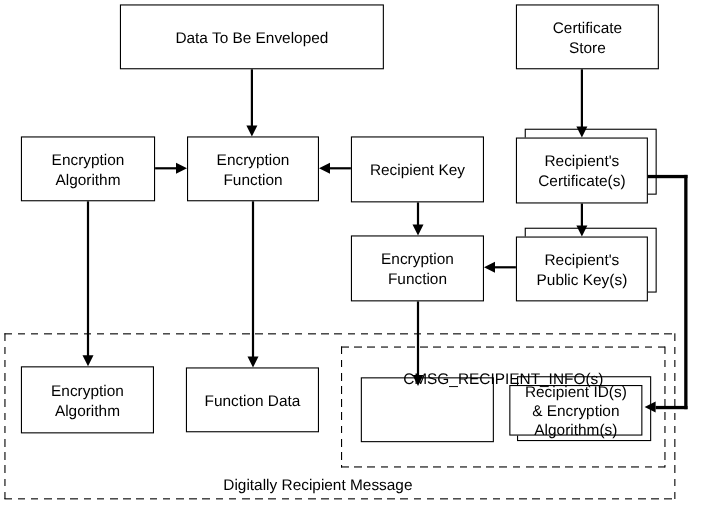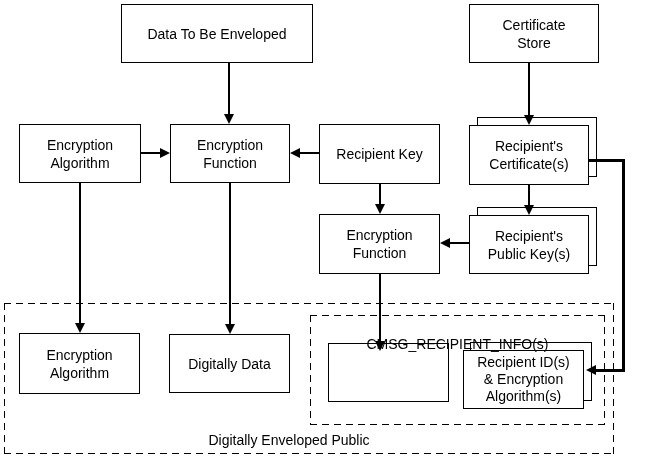--- a/index.html
+++ b/index.html
@@ -54,43 +54,43 @@
 <div id="canvas">
 
   <div class="dashed" style="left:4px; top:303px; width:610px; height:151px;"></div>
   <div class="dashed" style="left:310px; top:315px; width:295px; height:110px;"></div>
 
   <div class="shadow" style="left:477px; top:117px; width:120px; height:60px;"></div>
   <div class="shadow" style="left:477px; top:207px; width:120px; height:59px;"></div>
   <div class="shadow" style="left:328px; top:343px; width:121px; height:59px;"></div>
   <div class="shadow" style="left:470px; top:342px; width:122px; height:59px;"></div>
 
-  <div class="node" style="left:121px; top:4px; width:192px; height:59px;">Data To Be Enveloped</div>
+  <div class="node" style="left:109px; top:4px; width:240px; height:59px;">Data To Be Enveloped</div>
   <div class="node" style="left:469px; top:4px; width:130px; height:59px;">Certificate
 Store</div>
   <div class="node" style="left:19px; top:124px; width:122px; height:59px;">Encryption
 Algorithm</div>
   <div class="node" style="left:170px; top:124px; width:120px; height:59px;">Encryption
 Function</div>
   <div class="node" style="left:319px; top:124px; width:121px; height:60px;">Recipient Key</div>
   <div class="node" style="left:469px; top:125px; width:120px; height:60px;">Recipient's
 Certificate(s)</div>
   <div class="node" style="left:319px; top:214px; width:121px; height:60px;">Encryption
 Function</div>
   <div class="node" style="left:469px; top:215px; width:120px; height:59px;">Recipient's
 Public Key(s)</div>
   <div class="node" style="left:19px; top:333px; width:121px; height:61px;">Encryption
 Algorithm</div>
-  <div class="node" style="left:169px; top:334px; width:121px; height:59px;">Digitally Data</div>
-  <div class="node" style="left:463px; top:350px; width:121px; height:59px; line-height:17px;text-align:center;">Recipient ID(s)
+  <div class="node" style="left:169px; top:334px; width:121px; height:59px;">Function Data</div>
+  <div class="node" style="left:463px; top:350px; width:121px; height:46px; line-height:17px;text-align:center;">Recipient ID(s)
 &amp; Encryption
 Algorithm(s)</div>
 
   <div class="caption" style="left:310px; top:336px; width:295px;">CMSG_RECIPIENT_INFO(s)</div>
-  <div class="caption" style="left:4px; top:432px; width:570px;">Digitally Enveloped Public</div>
+  <div class="caption" style="left:4px; top:432px; width:570px;">Digitally Recipient Message</div>
 
   <div class="ln" style="left:228px; top:63px; width:2px; height:52px;"></div>
   <div class="hd-down" style="left:224px; top:114px;"></div>
 
   <div class="ln" style="left:141px; top:152px; width:19px; height:2px;"></div>
   <div class="hd-right" style="left:160px; top:148px;"></div>
 
   <div class="ln" style="left:300px; top:152px; width:19px; height:2px;"></div>
   <div class="hd-left" style="left:290px; top:148px;"></div>
 

